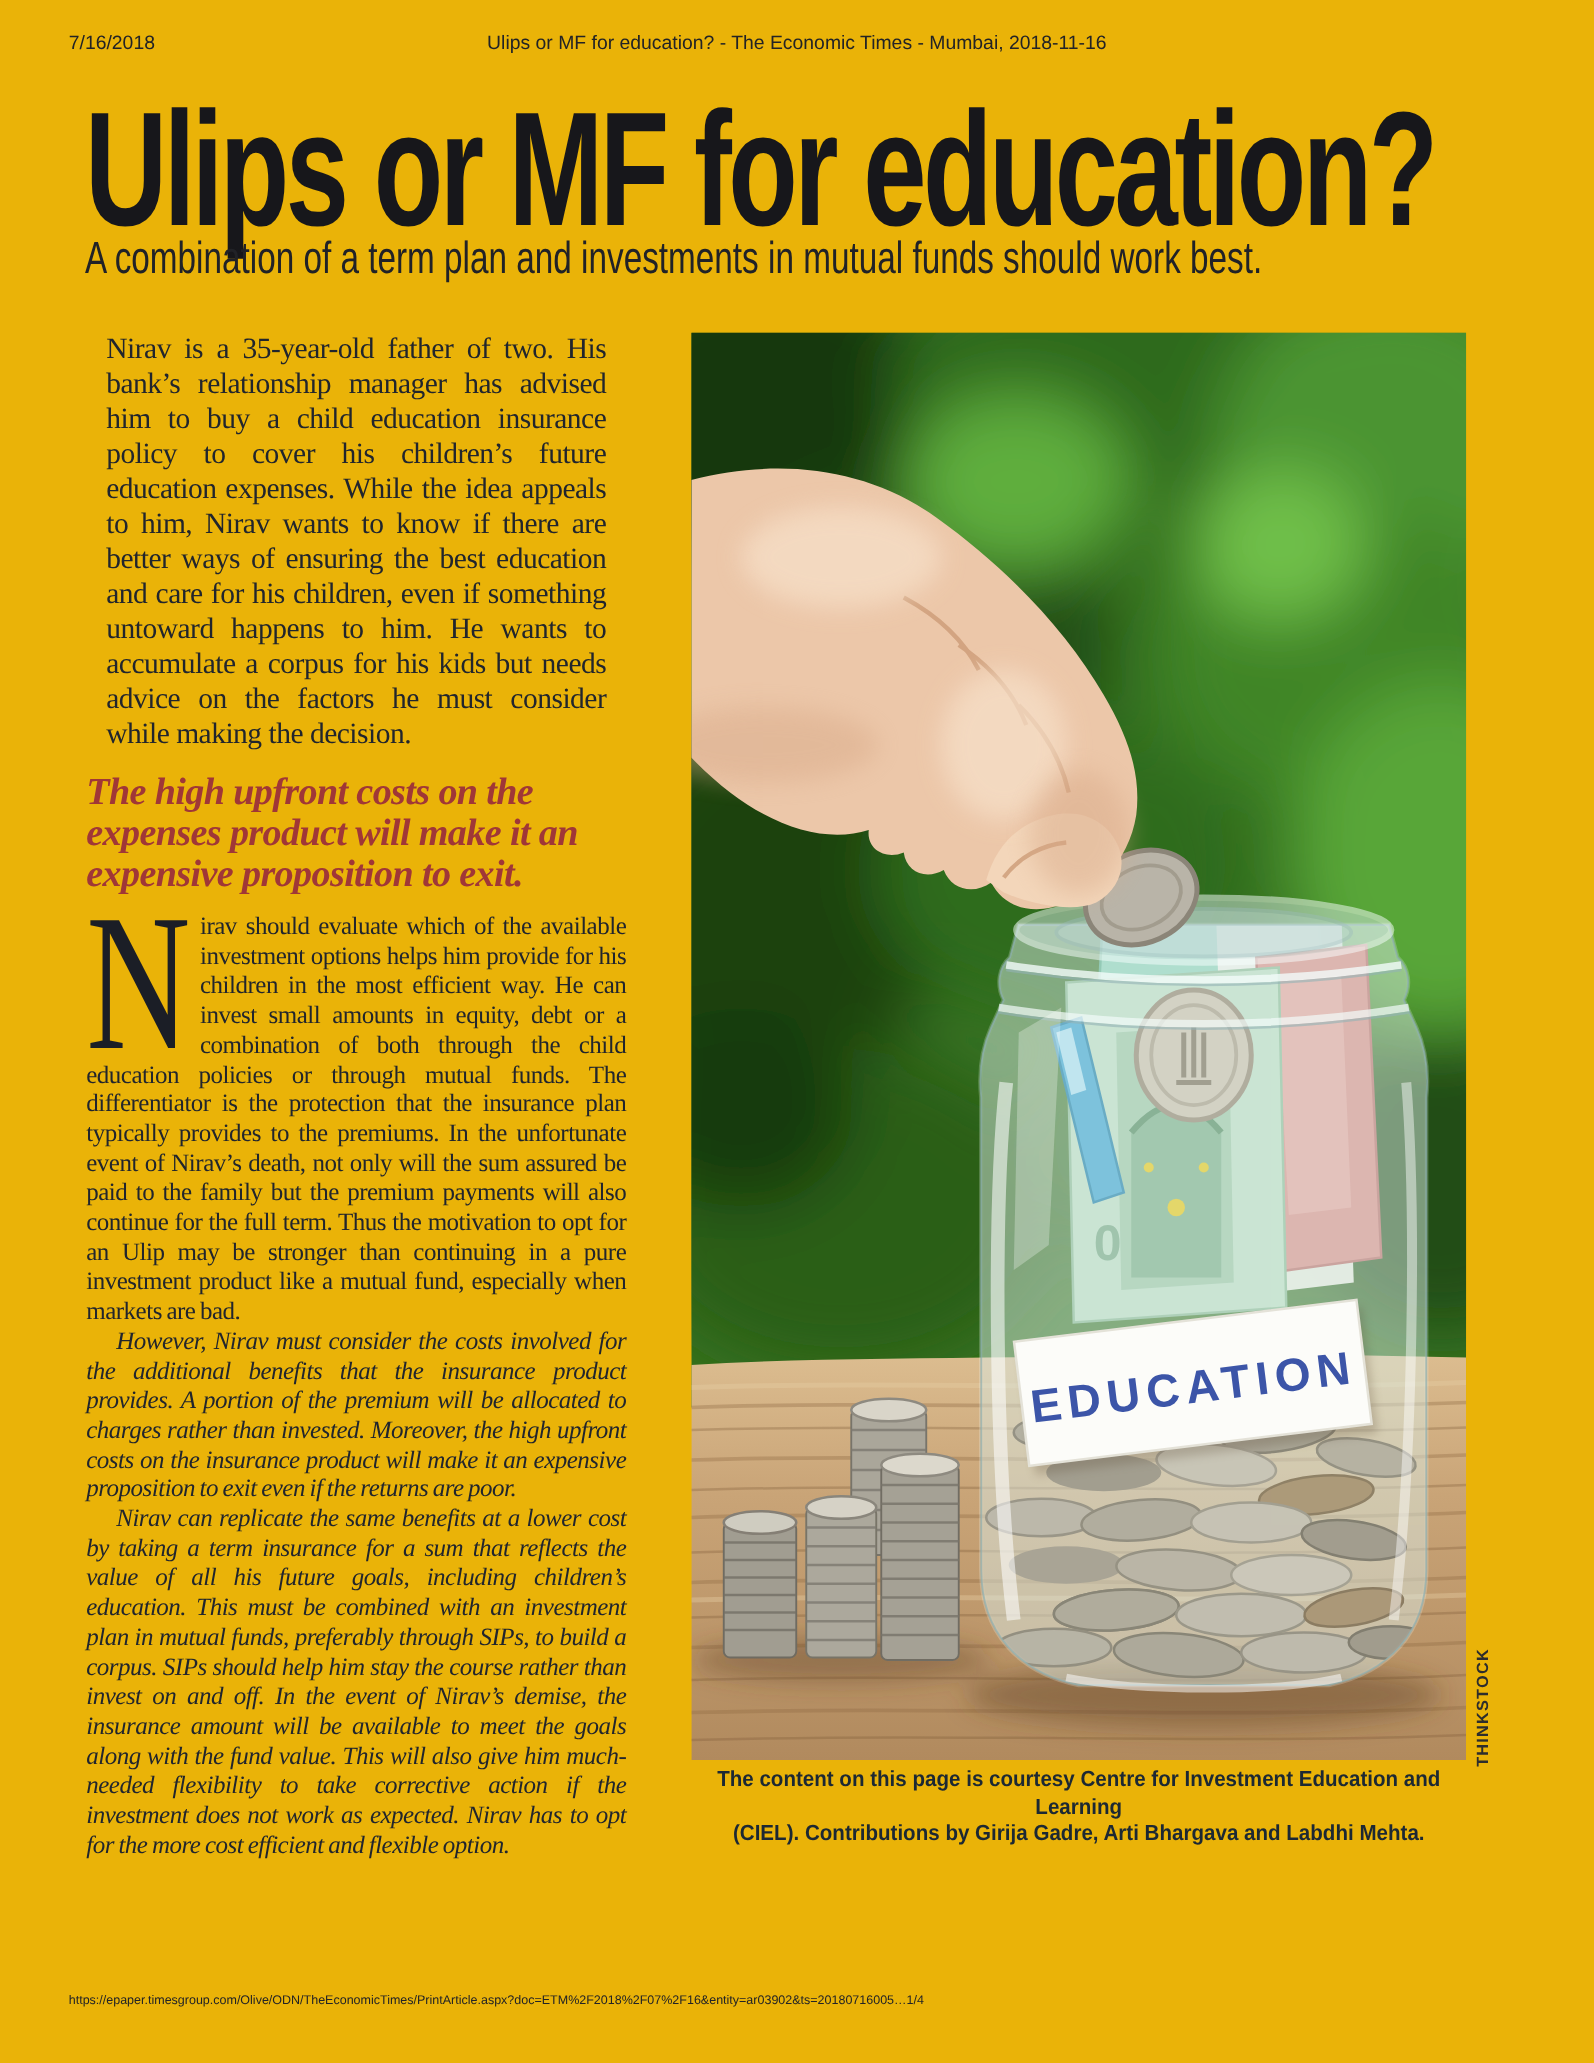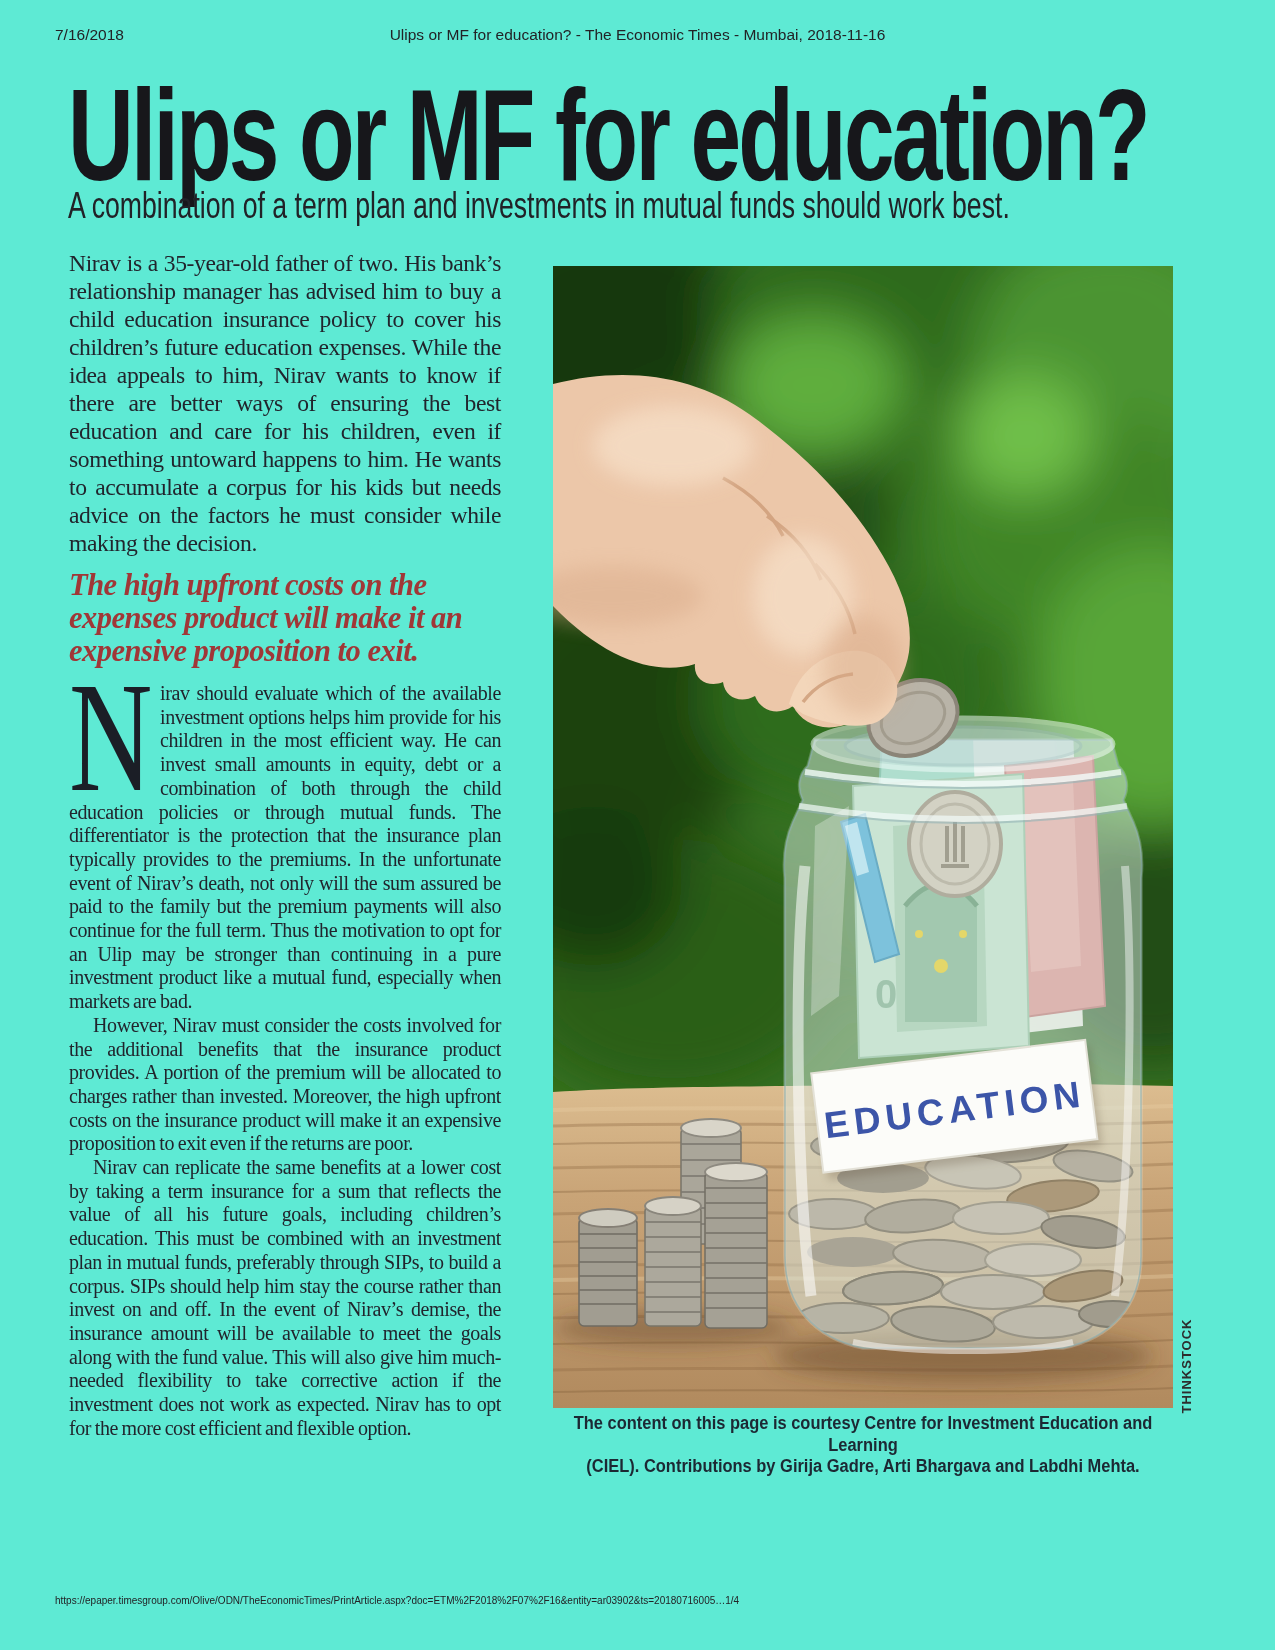--- a/index.html
+++ b/index.html
@@ -1,16 +1,16 @@
 <!DOCTYPE html>
 <html><head>
 <meta charset="utf-8">
 <style>
   html,body{margin:0;padding:0;background:#ffffff;}
-  .sheet{position:relative;width:1275px;height:1650px;background:#5eead4;overflow:hidden;
+  .sheet{position:relative;width:1275px;height:1650px;background:#eab308;overflow:hidden;
          font-family:"Liberation Serif",serif;color:#20242c;}
 
   
   .print-header{position:absolute;top:26px;left:55px;right:55px;height:22px;
                 font-family:"Liberation Sans",sans-serif;font-size:15.5px;color:#222326;}
   .print-date{position:absolute;left:0;top:0;}
   .print-title{position:absolute;left:0;right:0;top:0;text-align:center;}
   .print-footer{position:absolute;top:1595px;left:55px;right:52px;
                 font-family:"Liberation Sans",sans-serif;font-size:10px;color:#222326;
                 display:flex;justify-content:flex-start;}
@@ -19,27 +19,27 @@
   
   .headline{position:absolute;left:68px;top:70px;line-height:130px;white-space:nowrap;
             font-family:"Liberation Sans",sans-serif;font-weight:bold;font-size:130px;
             letter-spacing:-4px;color:#17171b;transform:scaleX(0.70);transform-origin:left top;}
   .subhead{position:absolute;left:68px;top:186px;line-height:40px;white-space:nowrap;
            font-family:"Liberation Sans",sans-serif;font-size:36px;color:#212227;
            transform:scaleX(0.74);transform-origin:left top;}
 
   
   .col{position:absolute;left:69px;top:249px;width:432px;}
-  .lead{margin:0;font-size:23.6px;line-height:28px;text-align:justify;
+  .lead{margin:16px;font-size:23.6px;line-height:28px;text-align:justify;
         letter-spacing:-0.4px;color:#21252d;}
   .pullquote{margin:12px 0 14px 0;font-size:30.5px;line-height:33px;
              font-style:italic;font-weight:bold;color:#a03737;letter-spacing:-0.5px;}
   .body-para{margin:0;font-size:20px;line-height:23.7px;text-align:justify;
              letter-spacing:-0.4px;word-spacing:-1px;color:#21252d;}
-  .body-para + .body-para{text-indent:24px;}
+  .body-para + .body-para{text-indent:24px;font-style:italic;}
   .dropcap{float:left;width:84px;height:112px;font-size:156px;line-height:108px;
            transform:scaleX(0.74);transform-origin:left top;margin:2px 7px 0 0;
            color:#1b1e26;}
 
   
   .photo{position:absolute;left:553px;top:266px;width:620px;height:1142px;overflow:hidden;}
   .photo svg{display:block;}
   .photo-credit{position:absolute;left:1186px;top:1366px;transform:translate(-50%,-50%) rotate(-90deg);
                 font-family:"Liberation Sans",sans-serif;font-weight:bold;font-size:13px;
                 letter-spacing:1px;color:#2d2d2d;white-space:nowrap;}

